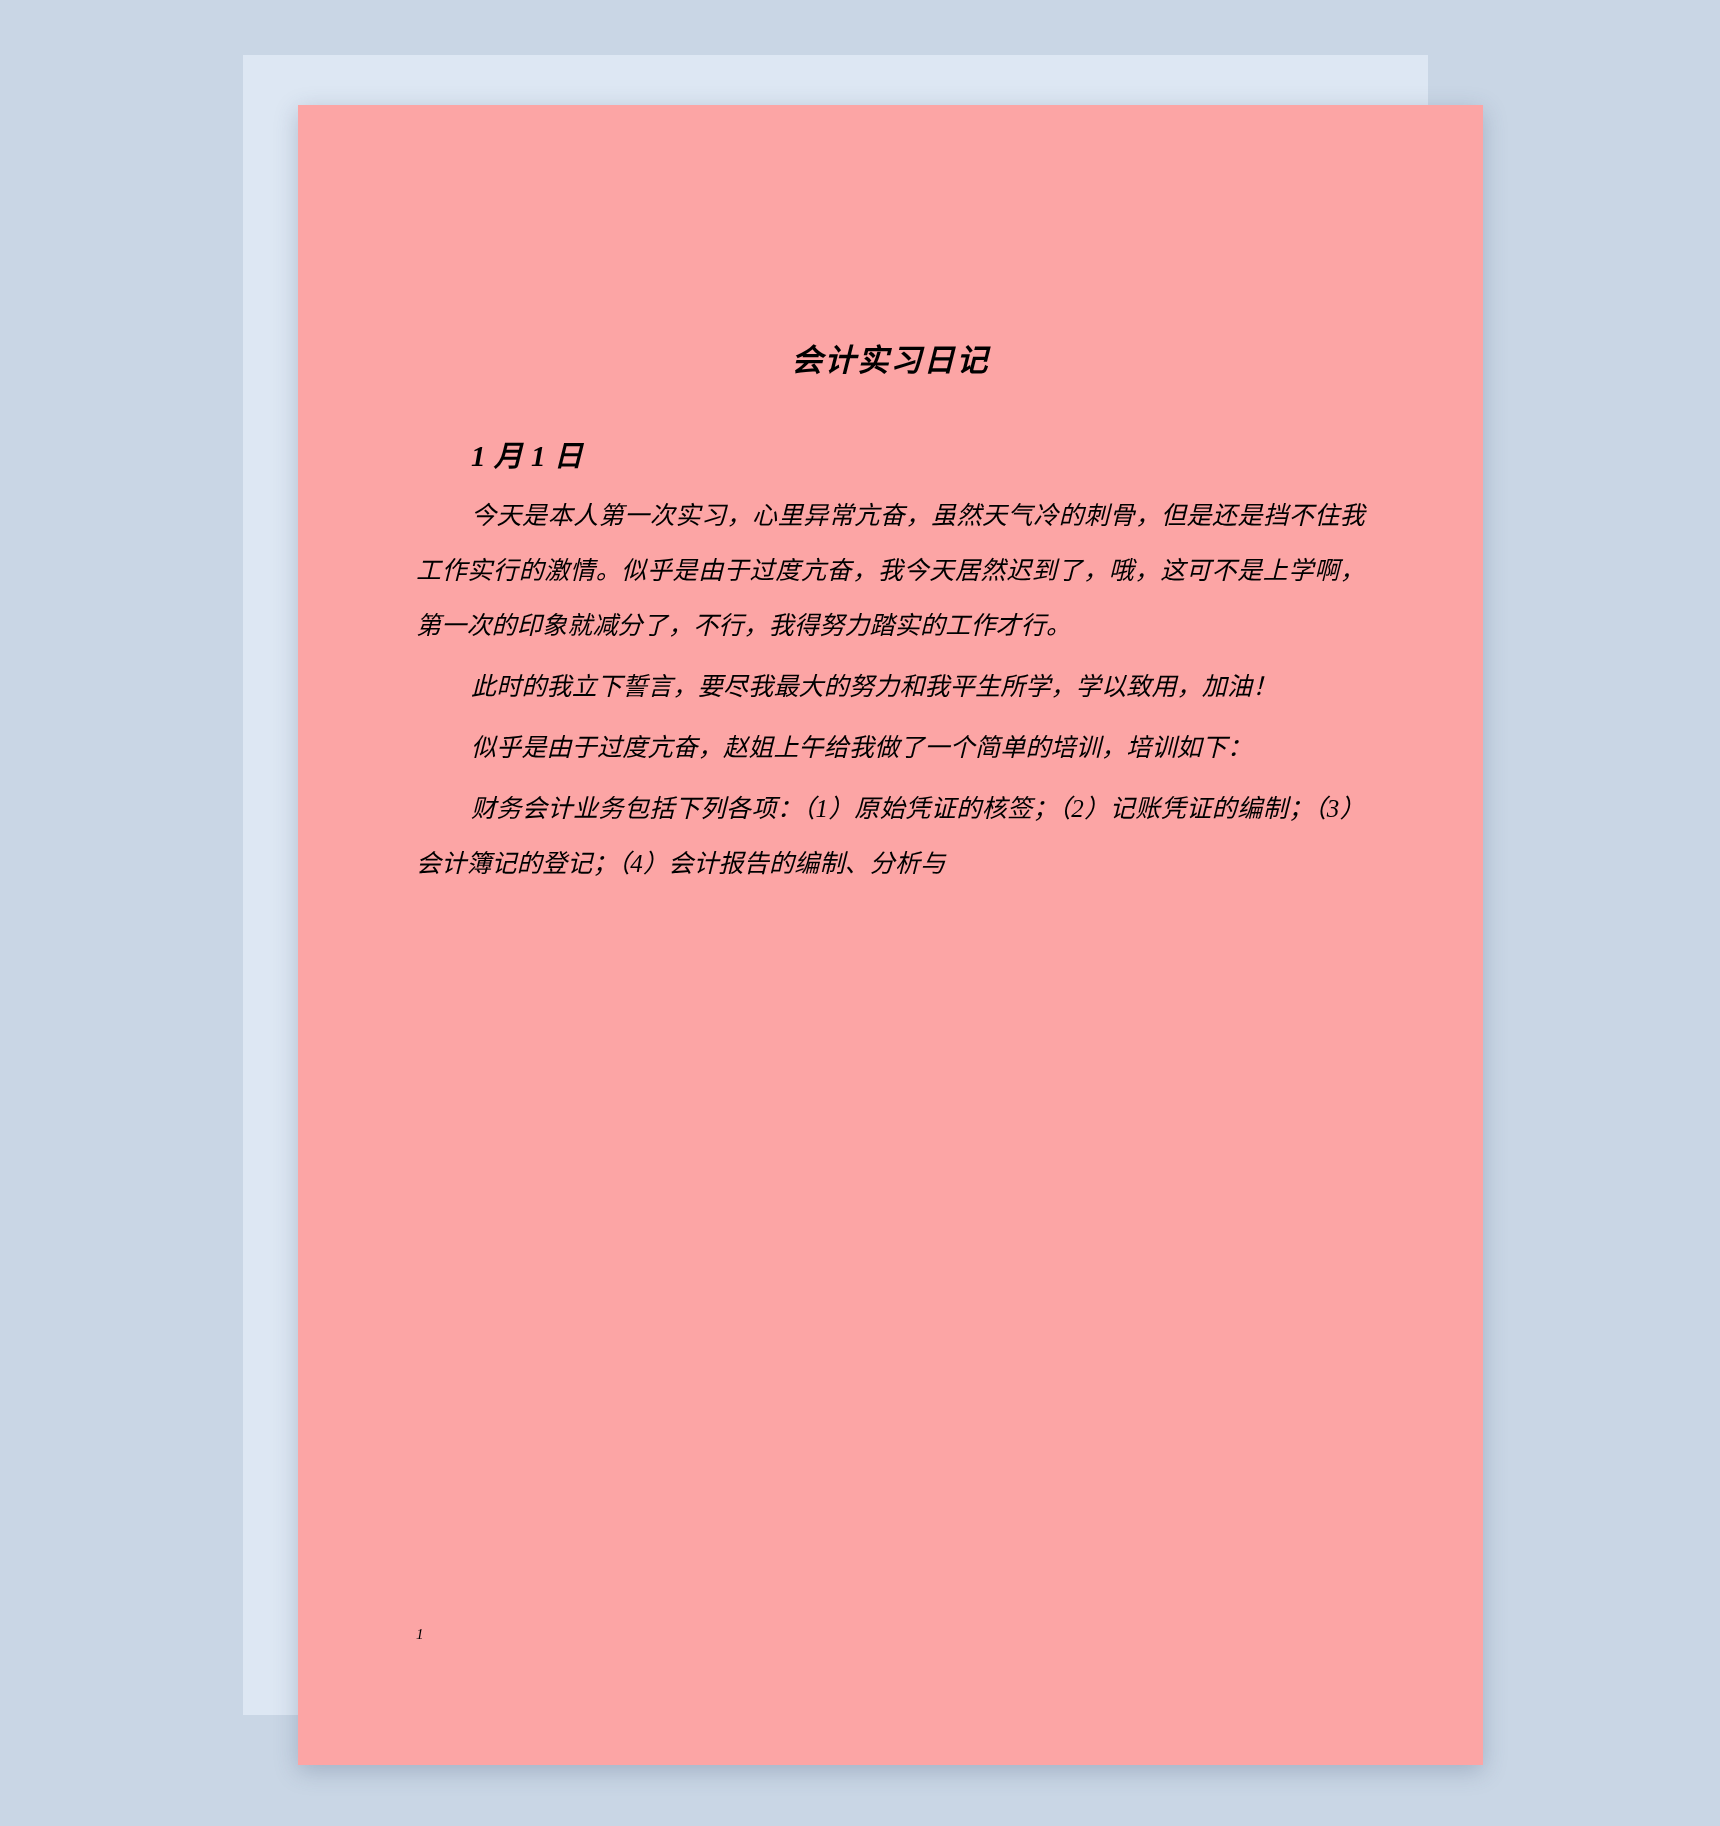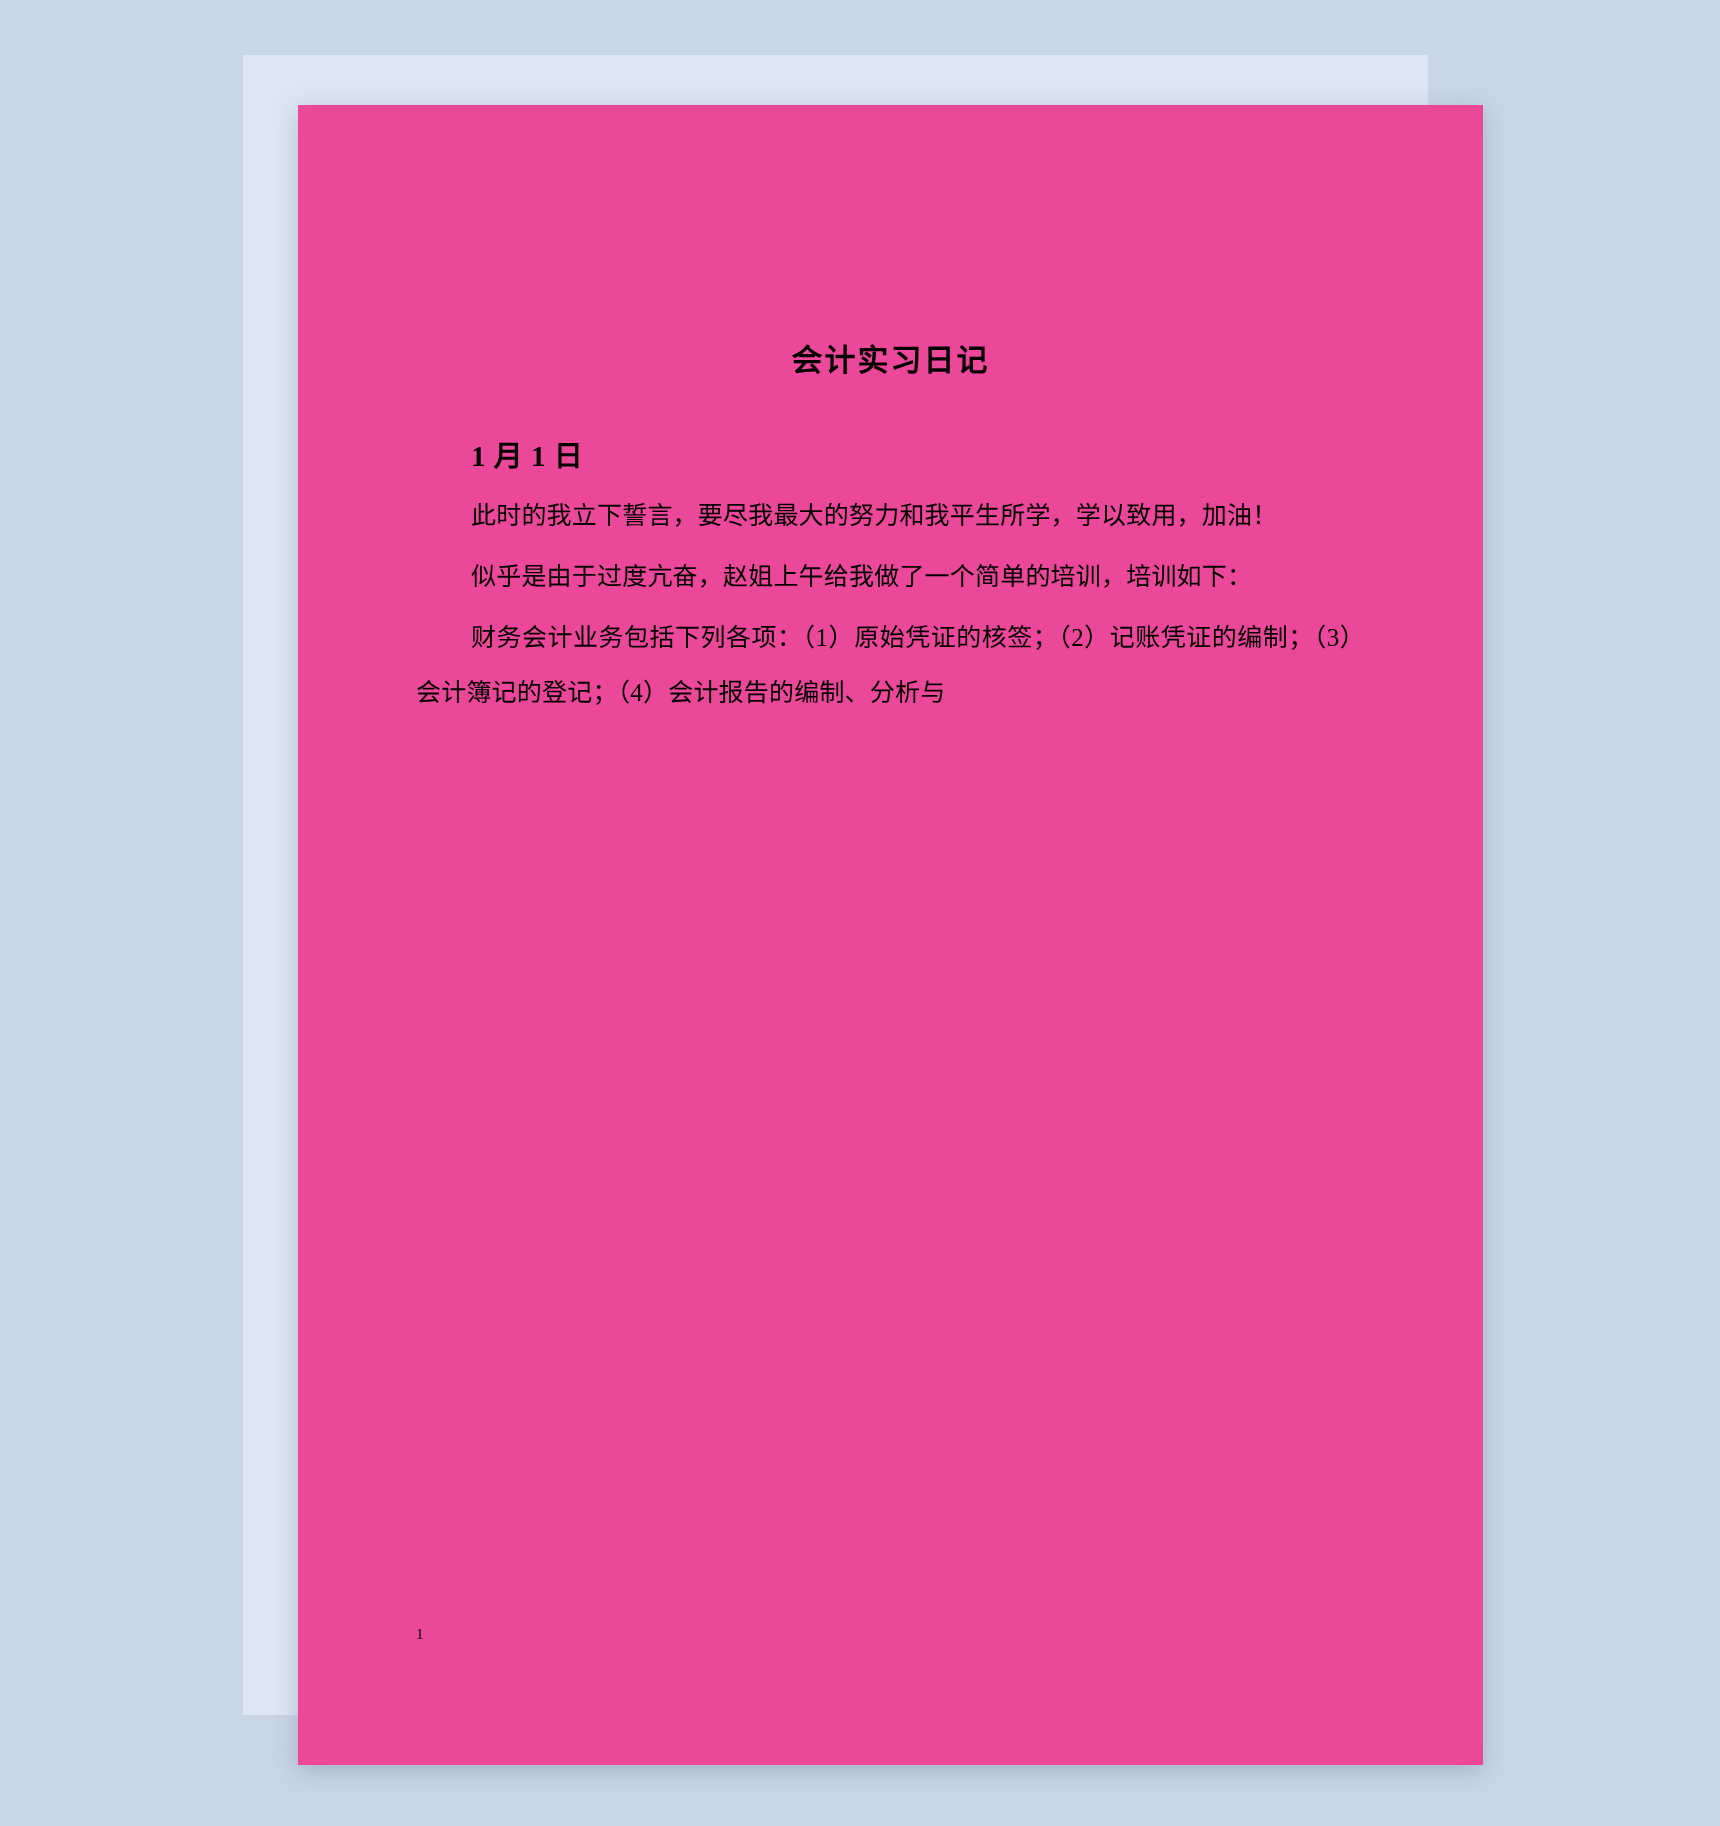--- a/index.html
+++ b/index.html
@@ -25,22 +25,23 @@
     background: #dde7f3;
   }
 
   
   .page {
     position: absolute;
     left: 298px;
     top: 105px;
     width: 1185px;
     height: 1660px;
-    background: #ec4899;
+    background: #fca5a5;
     box-shadow: 0 6px 22px rgba(60, 80, 110, 0.28);
+    font-style: italic;
   }
 
   .page-inner {
     position: absolute;
     left: 0;
     top: 0;
     right: 0;
     bottom: 0;
     padding: 230px 118px 0 118px;
     box-sizing: border-box;
@@ -91,20 +92,21 @@
 
 <div class="back-sheet"></div>
 
 <div class="page">
   <div class="page-inner">
 
     <h1 class="doc-title">会计实习日记</h1>
 
     <div class="entry">
       <div class="date-heading">1 月 1 日</div>
+      <p class="body-text">今天是本人第一次实习，心里异常亢奋，虽然天气冷的刺骨，但是还是挡不住我工作实行的激情。似乎是由于过度亢奋，我今天居然迟到了，哦，这可不是上学啊，第一次的印象就减分了，不行，我得努力踏实的工作才行。</p>
       <p class="body-text">此时的我立下誓言，要尽我最大的努力和我平生所学，学以致用，加油！</p>
     </div>
 
     <div class="entry">
       <p class="body-text">似乎是由于过度亢奋，赵姐上午给我做了一个简单的培训，培训如下：</p>
       <p class="body-text">财务会计业务包括下列各项：（1）原始凭证的核签；（2）记账凭证的编制；（3）会计簿记的登记；（4）会计报告的编制、分析与</p>
     </div>
 
   </div>
 

